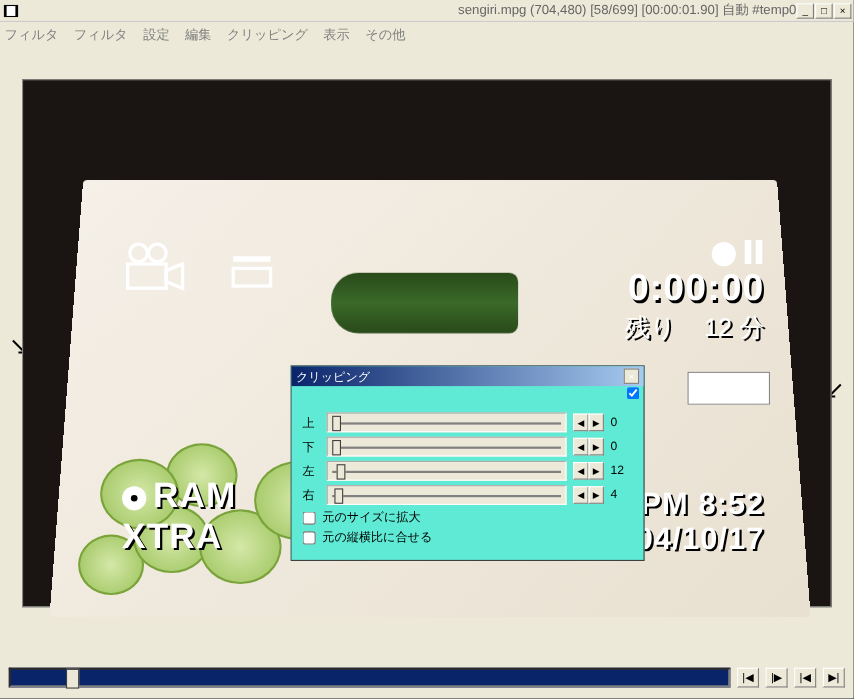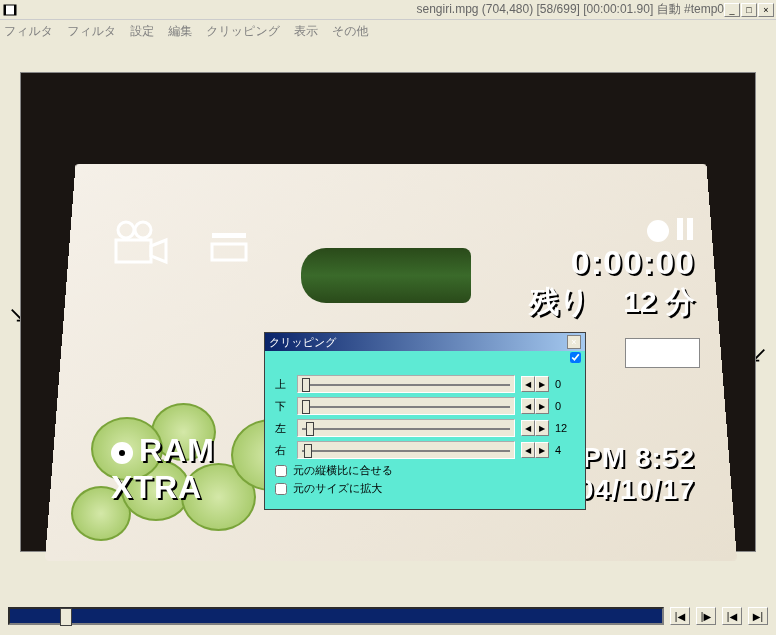--- a/index.html
+++ b/index.html
@@ -20,21 +20,21 @@
 .cutting-board { position: absolute; left: 40px; top: 80px; width: 660px; height: 400px; background: linear-gradient(135deg,#f5f0e8,#e8e0d0); border-radius: 4px; transform: perspective(600px) rotateX(8deg); }
 .cucumber-slices { position: absolute; left: 40px; bottom: 0; width: 380px; height: 220px; }
 .slice { position: absolute; border-radius: 50%; background: radial-gradient(circle,#d4e8a8,#9bc25a); border: 2px solid #7aa43a; }
 .s1{width:60px;height:55px;left:10px;bottom:10px}.s2{width:70px;height:62px;left:60px;bottom:30px}.s3{width:75px;height:68px;left:120px;bottom:20px}.s4{width:80px;height:72px;left:170px;bottom:60px}.s5{width:85px;height:76px;left:230px;bottom:50px}.s6{width:78px;height:70px;left:280px;bottom:90px}.s7{width:65px;height:58px;left:90px;bottom:90px}.s8{width:72px;height:64px;left:30px;bottom:70px}
 .cucumber-body{position:absolute;left:280px;top:175px;width:170px;height:55px;background:linear-gradient(#2a4a1a,#3a6a2a,#2a4a1a);border-radius:25px 8px 8px 25px}
 .osd { position: absolute; color: #fff; font-family: "Arial Black", sans-serif; text-shadow: 2px 2px 0 #000; }
 .osd-topleft { left: 90px; top: 145px; }
 .cam-icon { display: inline-block; }
 .osd-topright { right: 60px; top: 145px; text-align: right; }
 .timecode { font-size: 34px; font-weight: 900; letter-spacing: 1px; }
-.remaining { font-size: 30px; font-weight: 700; }
+.remaining { font-size: 23px; font-weight: 400; }
 .osd-bottomleft { left: 90px; bottom: 45px; font-size: 32px; font-weight: 900; letter-spacing: 1px; }
 .osd-bottomright { right: 60px; bottom: 45px; text-align: right; font-size: 28px; font-weight: 900; letter-spacing: 1px; }
 .rec-dot{display:inline-block;width:22px;height:22px;background:#fff;border-radius:50%;vertical-align:middle}
 .pause-bars{display:inline-block;vertical-align:middle;margin-left:6px}
 .pause-bars span{display:inline-block;width:6px;height:22px;background:#fff;margin:0 2px}
 .dvd-icon{display:inline-block;width:22px;height:22px;background:#fff;border-radius:50%;vertical-align:middle;margin-right:6px;position:relative}
 .dvd-icon::after{content:"";position:absolute;left:8px;top:8px;width:6px;height:6px;background:#000;border-radius:50%}
 .white-box { position: absolute; right: 55px; top: 265px; width: 75px; height: 30px; background: #fff; border: 1px solid #888; }
 .clip-dialog { position: absolute; left: 243px; top: 259px; width: 322px; background: #5eead4; border: 1px solid #404040; }
 .clip-title { height: 18px; background: linear-gradient(90deg,#0a246a,#a6caf0); color: #fff; font-size: 11px; padding: 2px 4px; display: flex; align-items: center; }
@@ -187,25 +187,25 @@
               <div class="clip-thumb" style="left:6px"></div>
             </div>
           <div class="clip-step">
               <div class="step-btn">◀</div>
               <div class="step-btn">▶</div>
             </div>
           <span class="clip-val">4</span>
         </div>
         <label class="clip-check">
             <input type="checkbox" style="">
-            <span>元の縦横比に合せる</span>
+            <span>元のサイズに拡大</span>
           </label>
         <label class="clip-check">
             <input type="checkbox" style="">
-            <span>元のサイズに拡大</span>
+            <span>元の縦横比に合せる</span>
           </label>
       </div>
     </div>
   </div>
 </div>
 
 <div class="seekbar-row">
   <div class="seekbar">
     <div class="seek-thumb"></div>
   </div>

